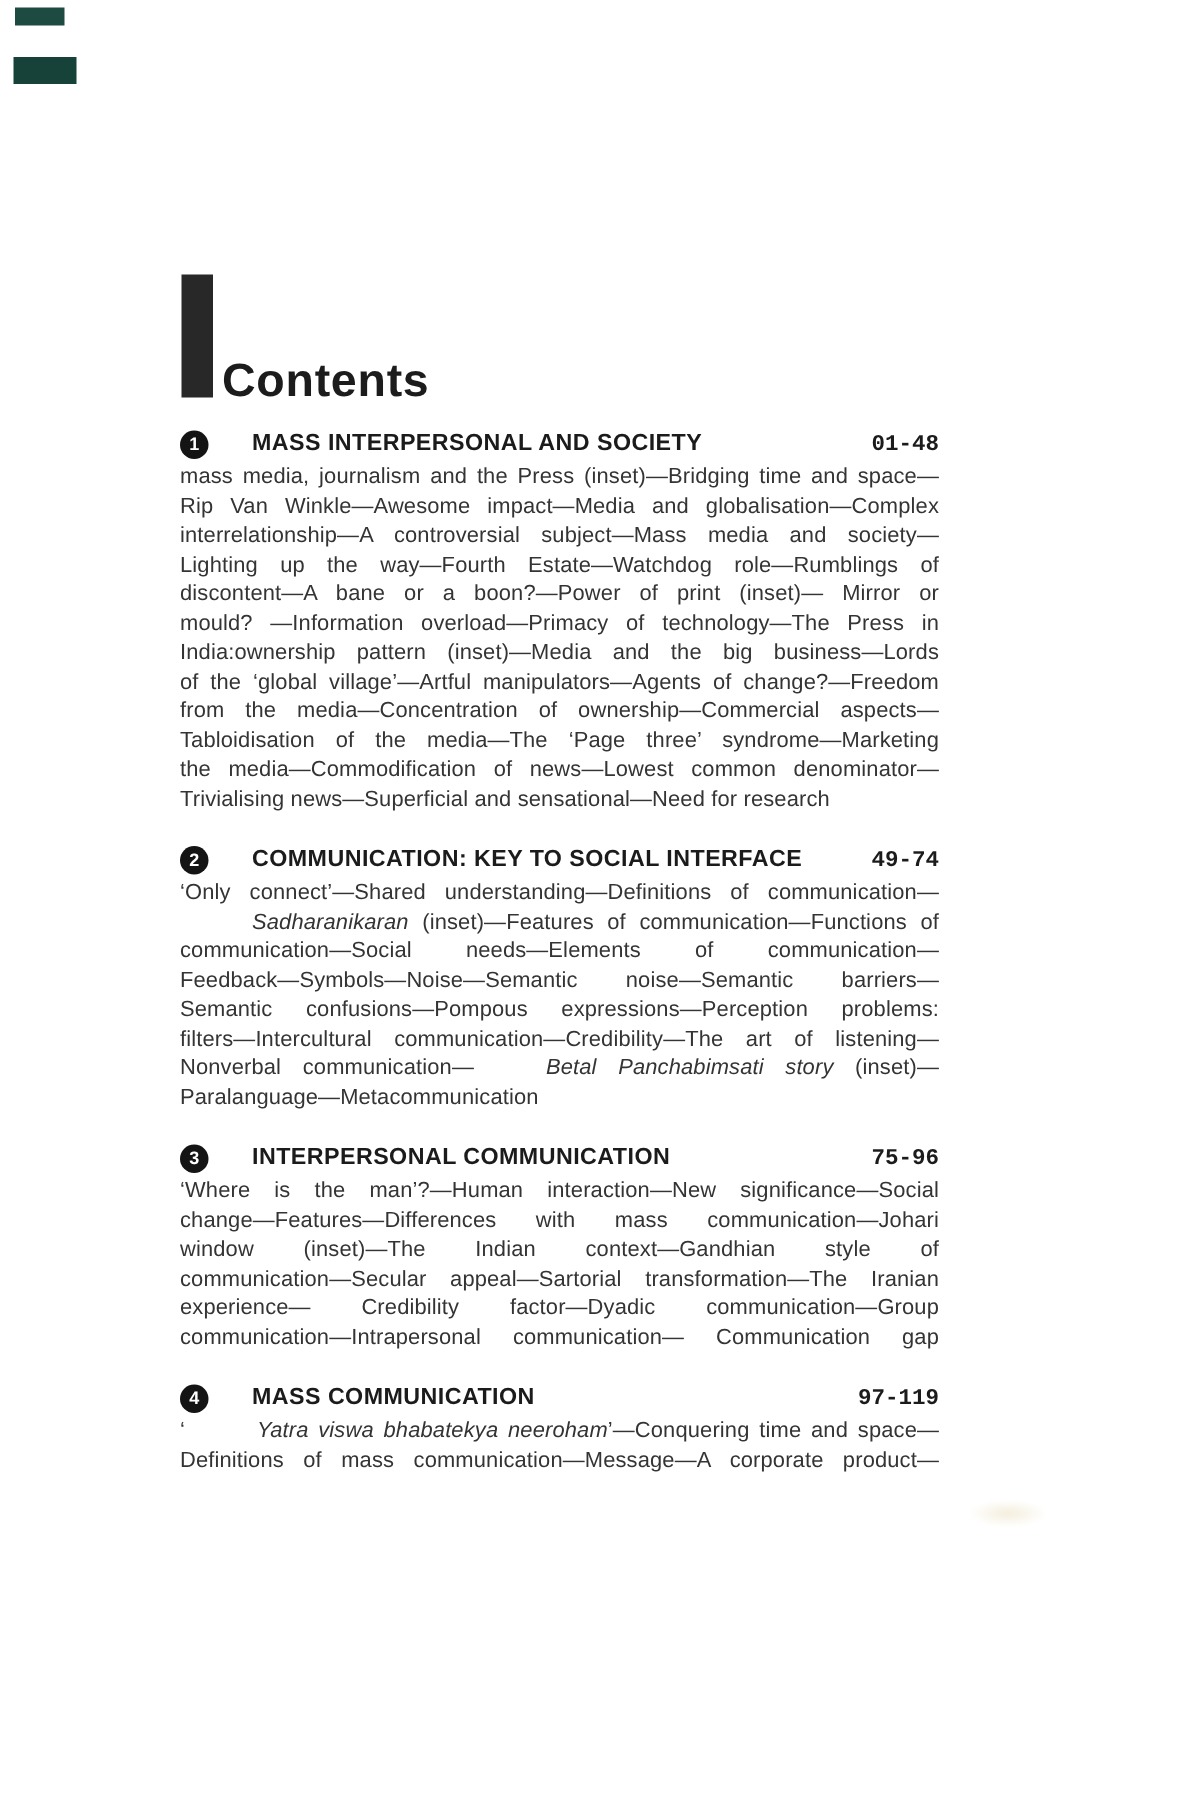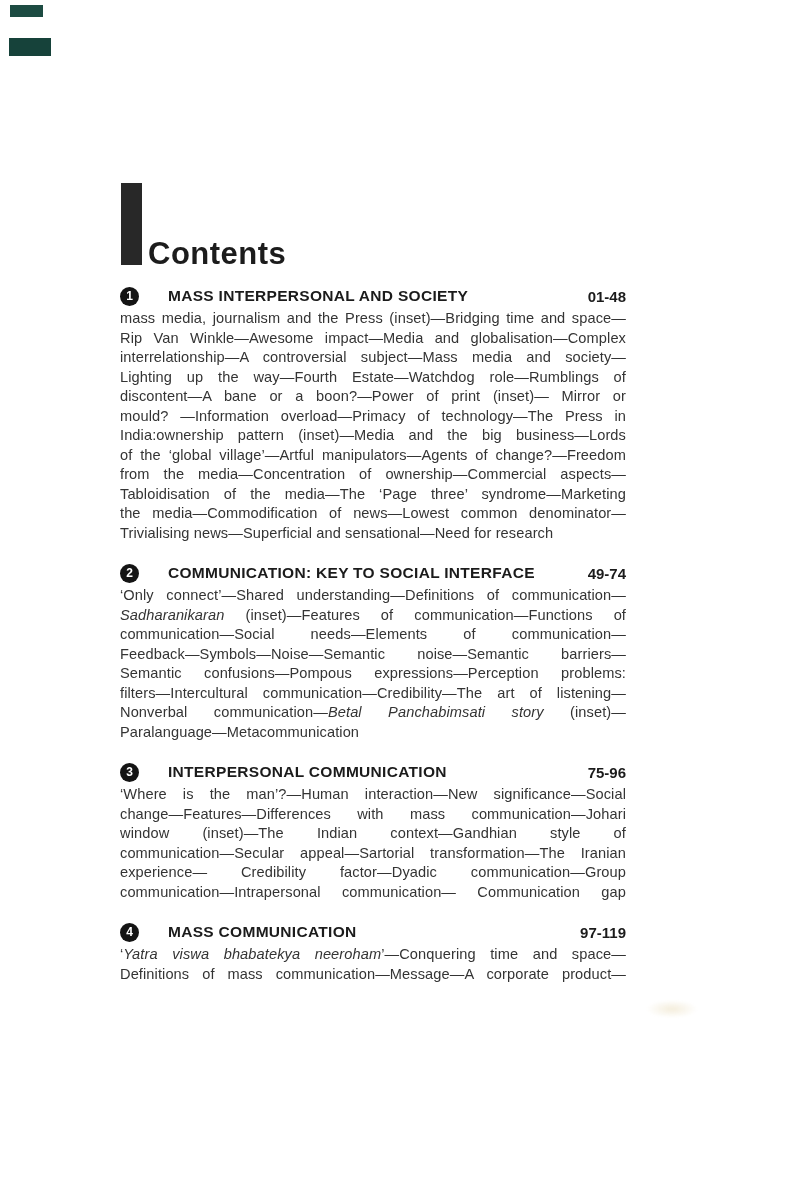--- a/index.html
+++ b/index.html
@@ -85,33 +85,34 @@
     font-weight: bold;
     letter-spacing: 0.3px;
     color: #1b1b1b;
     white-space: nowrap;
   }
   .ch-pages {
     flex: 0 0 auto;
     font-size: 15px;
     font-weight: bold;
     color: #1b1b1b;
+    font-family: Liberation Mono, monospace;
   }
   .ch-body {
     font-size: 14.6px;
     line-height: 19.5px;
     color: #343434;
     letter-spacing: 0.1px;
   }
   .bl {
     text-align: justify;
     text-align-last: justify;
   }
   .bl.no-just { text-align-last: left; }
-  .bl em { font-style: italic; }
+  .bl em { font-style: italic; margin-left: 48px; }
 </style>
 </head>
 <body>
 
 <div class="sheet">
 
   <div class="scan-bar scan-bar-1"></div>
   <div class="scan-bar scan-bar-2"></div>
   <div class="scan-smudge"></div>
 

